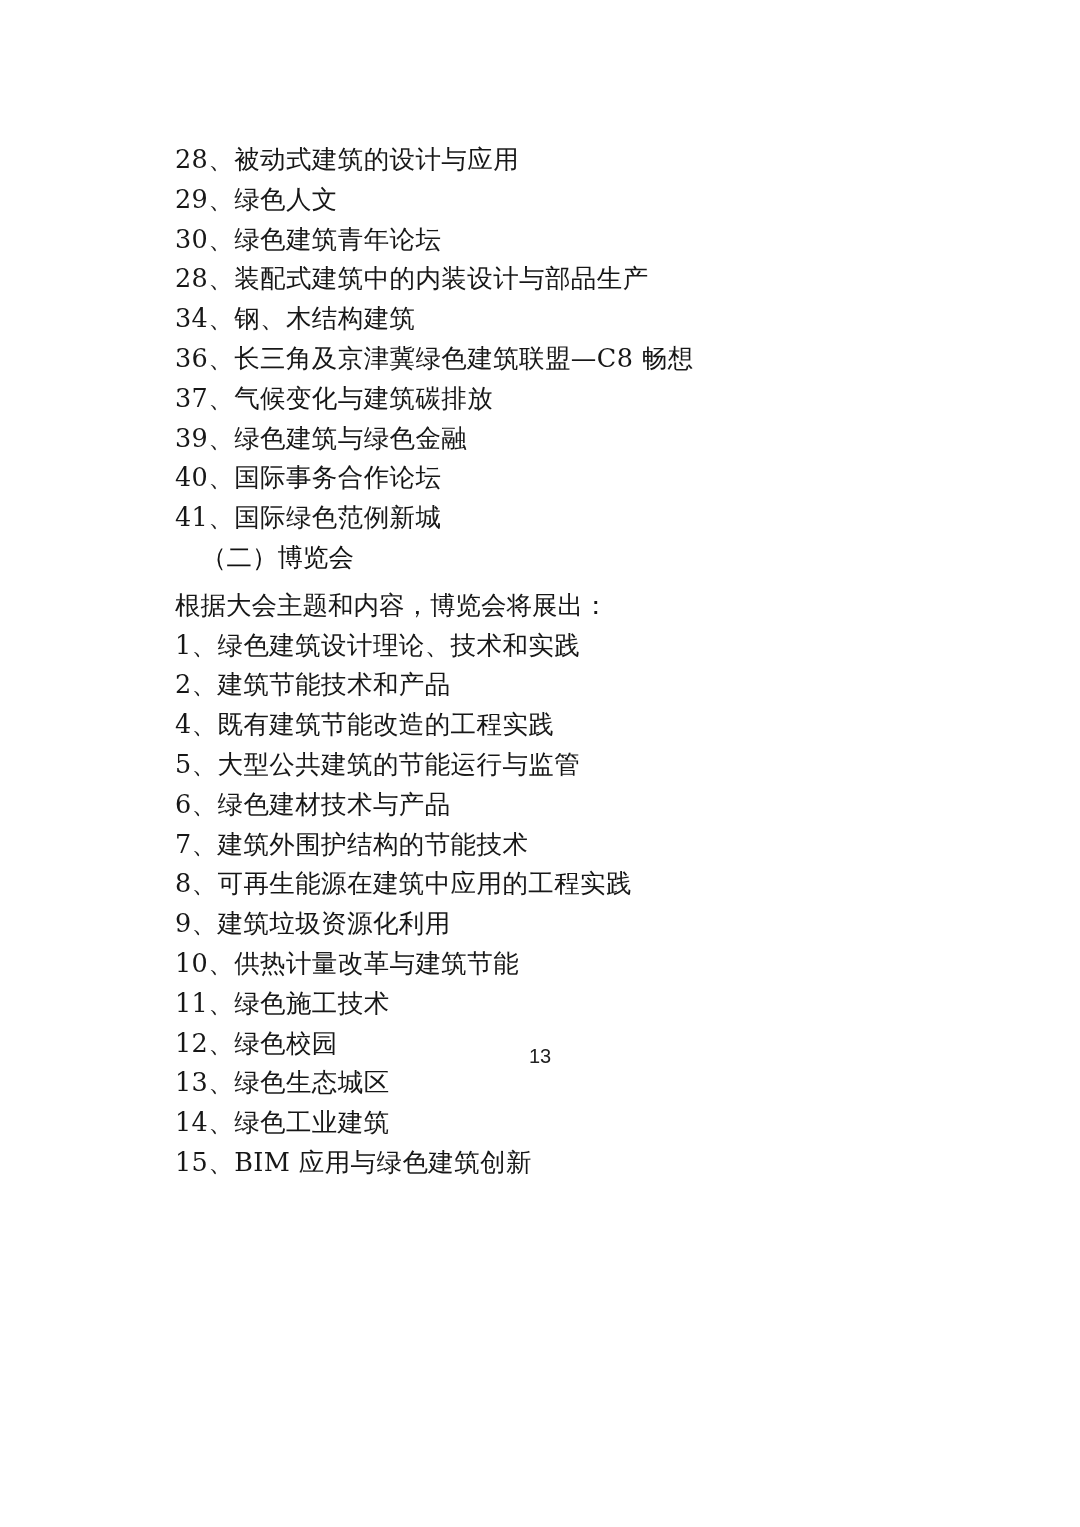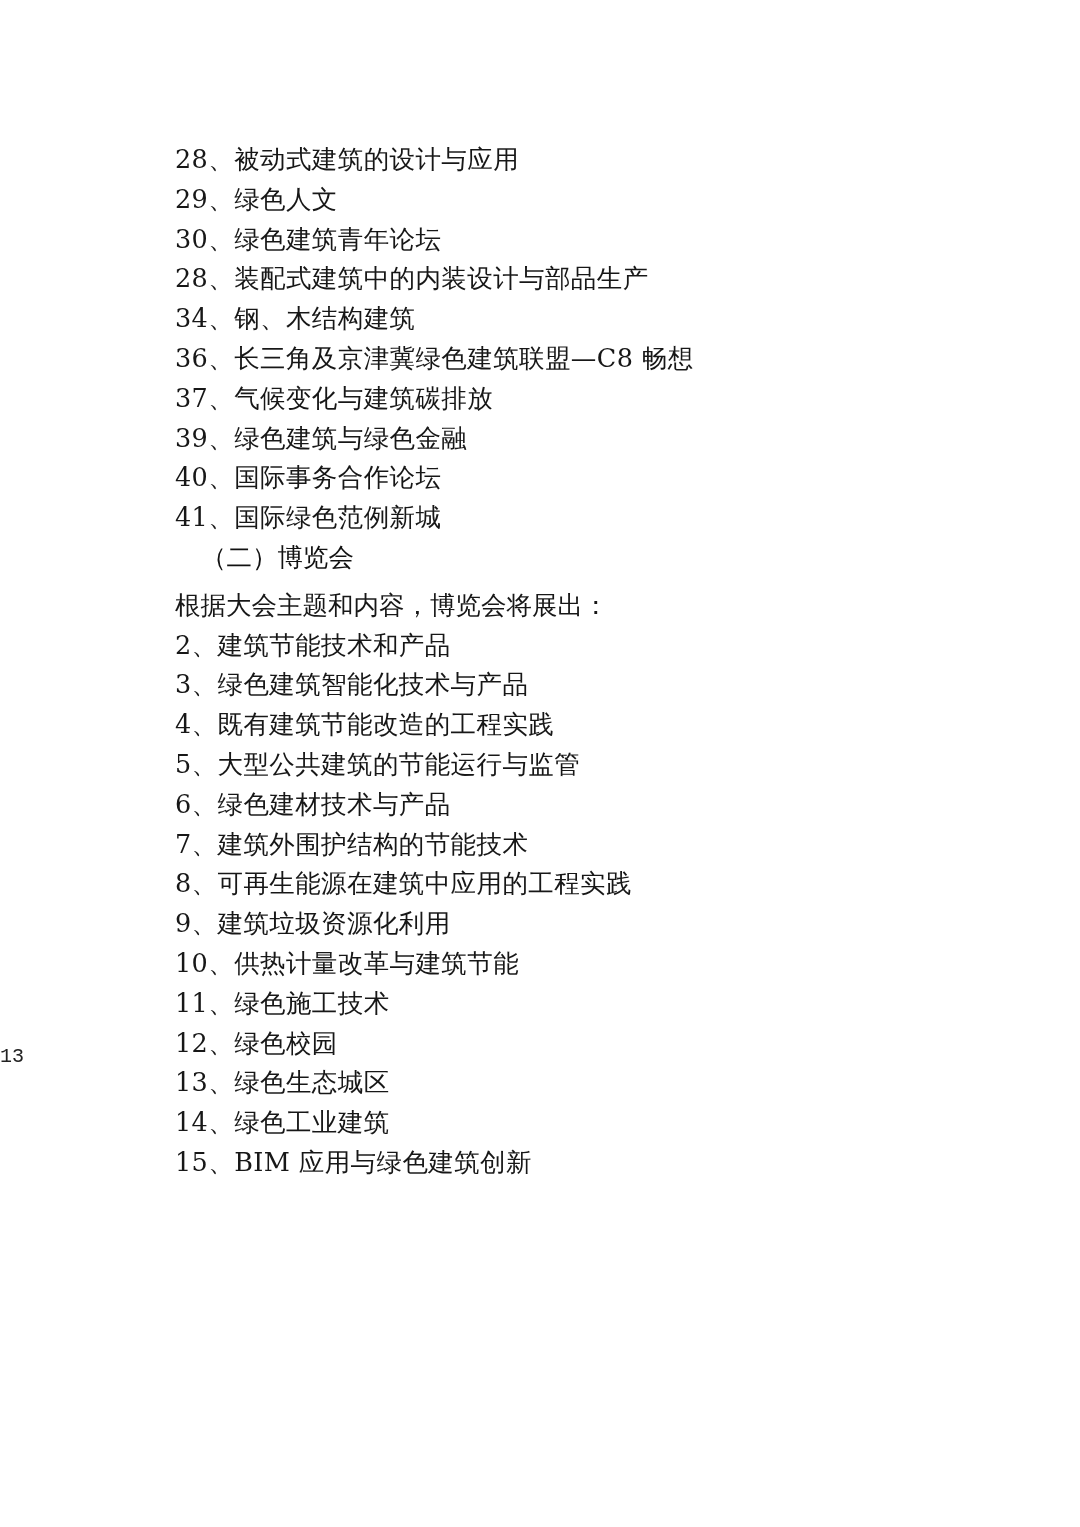--- a/index.html
+++ b/index.html
@@ -43,22 +43,23 @@
     line-height: 39.8px;
     white-space: pre;
     color: #171717;
     margin-top: 8px;
   }
   .page-number {
     position: absolute;
     left: 0;
     right: 0;
     bottom: 85px;
+    text-align: center;
     font-size: 20px;
-    font-family: Liberation Mono, monospace;
+    font-family: Liberation Sans, sans-serif;
     color: #222222;
   }
   .list-block {
     margin: 0;
     padding: 0;
   }
 </style>
 </head>
 <body>
 
@@ -75,22 +76,22 @@
     <div class="doc-line">39、绿色建筑与绿色金融</div>
     <div class="doc-line">40、国际事务合作论坛</div>
     <div class="doc-line">41、国际绿色范例新城</div>
   </div>
 
   <div class="heading-line">（二）博览会</div>
 
   <div class="body-line">根据大会主题和内容，博览会将展出：</div>
 
   <div class="list-block">
+    <div class="doc-line">1、绿色建筑设计理论、技术和实践</div>
     <div class="doc-line">2、建筑节能技术和产品</div>
-    <div class="doc-line">3、绿色建筑智能化技术与产品</div>
     <div class="doc-line">4、既有建筑节能改造的工程实践</div>
     <div class="doc-line">5、大型公共建筑的节能运行与监管</div>
     <div class="doc-line">6、绿色建材技术与产品</div>
     <div class="doc-line">7、建筑外围护结构的节能技术</div>
     <div class="doc-line">8、可再生能源在建筑中应用的工程实践</div>
     <div class="doc-line">9、建筑垃圾资源化利用</div>
     <div class="doc-line">10、供热计量改革与建筑节能</div>
     <div class="doc-line">11、绿色施工技术</div>
     <div class="doc-line">12、绿色校园</div>
     <div class="doc-line">13、绿色生态城区</div>

